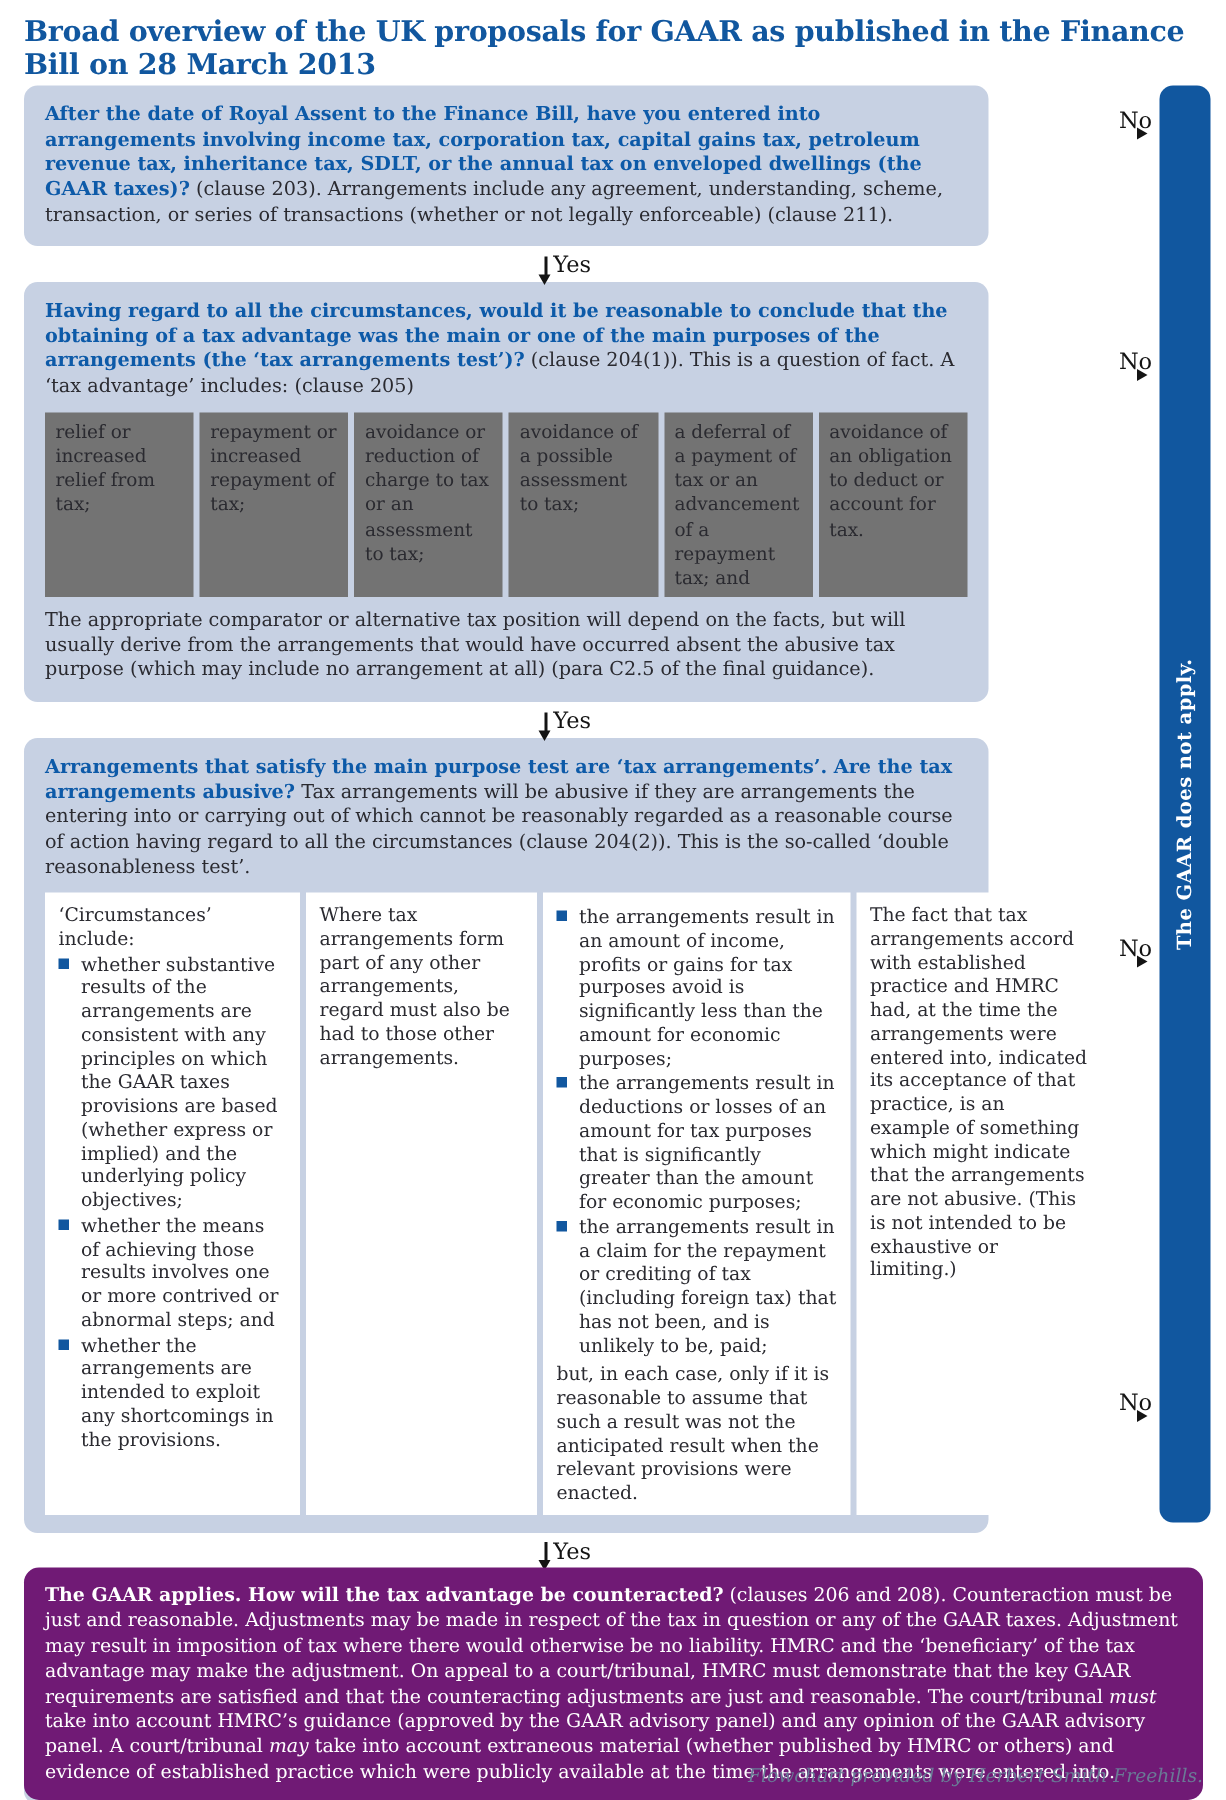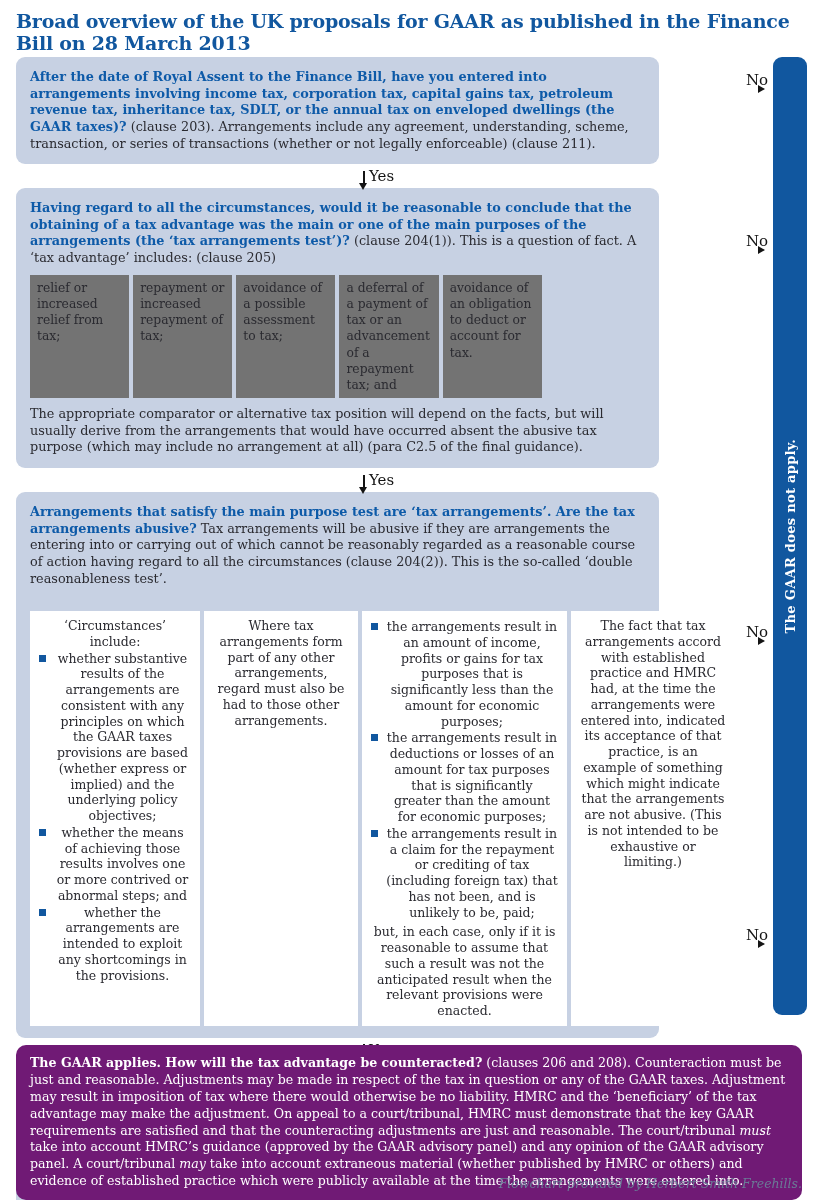--- a/index.html
+++ b/index.html
@@ -79,22 +79,21 @@
   .cell {
     background:#737373; padding:5px 7px;
     font-size:12.3px; line-height:1.32; min-height:66px;
   }
 
   
   .cols {
     display:grid;
     grid-template-columns: 170px 154px 205px 164px;
     gap:4px;
-    margin-top:24px;
-    text-align:center;
+    margin-top:8px;
   }
   .col { background:#ffffff; padding:7px 9px; font-size:12.5px; line-height:1.26; min-height:404px; }
   .bullet-item { display:flex; gap:8px; margin-top:1px; }
   .bullet-sq {
     flex:0 0 auto; width:7px; height:7px; background:#11579f; margin-top:4px;
   }
   .note { margin-top:2px; }
 
   
   .final-box {
@@ -134,20 +133,21 @@
     <div class="yes-connector">
       <span class="v-arrow"></span>
       <span class="yes-label">Yes</span>
     </div>
 
     <div class="box mh-box2">
       <p><span class="lead">Having regard to all the circumstances, would it be reasonable to conclude that the obtaining of a tax advantage was the main or one of the main purposes of the arrangements (the ‘tax arrangements test’)?</span><span> (clause 204(1)). This is a question of fact. A ‘tax advantage’ includes: (clause 205)</span></p>
       <div class="cells">
         <div class="cell">relief or increased relief from tax;</div>
         <div class="cell">repayment or increased repayment of tax;</div>
+        <div class="cell">avoidance or reduction of charge to tax or an assessment to tax;</div>
         <div class="cell">avoidance of a possible assessment to tax;</div>
         <div class="cell">a deferral of a payment of tax or an advancement of a repayment tax; and</div>
         <div class="cell">avoidance of an obligation to deduct or account for tax.</div>
       </div>
       <p class="note">The appropriate comparator or alternative tax position will depend on the facts, but will usually derive from the arrangements that would have occurred absent the abusive tax purpose (which may include no arrangement at all) (para C2.5 of the final guidance).</p>
     </div>
 
     <div class="yes-connector">
       <span class="v-arrow"></span>
       <span class="yes-label">Yes</span>
@@ -173,21 +173,21 @@
           </div>
         </div>
 
         <div class="col">
           <p>Where tax arrangements form part of any other arrangements, regard must also be had to those other arrangements.</p>
         </div>
 
         <div class="col">
           <div class="bullet-item">
             <span class="bullet-sq"></span>
-            <span>the arrangements result in an amount of income, profits or gains for tax purposes that is significantly less than the amount for economic purposes;</span>
+            <span>the arrangements result in an amount of income, profits or gains for tax purposes avoid is significantly less than the amount for economic purposes;</span>
           </div>
           <div class="bullet-item">
             <span class="bullet-sq"></span>
             <span>the arrangements result in deductions or losses of an amount for tax purposes that is significantly greater than the amount for economic purposes;</span>
           </div>
           <div class="bullet-item">
             <span class="bullet-sq"></span>
             <span>the arrangements result in a claim for the repayment or crediting of tax (including foreign tax) that has not been, and is unlikely to be, paid;</span>
           </div>
           <p class="mt-gap2">but, in each case, only if it is reasonable to assume that such a result was not the anticipated result when the relevant provisions were enacted.</p>

